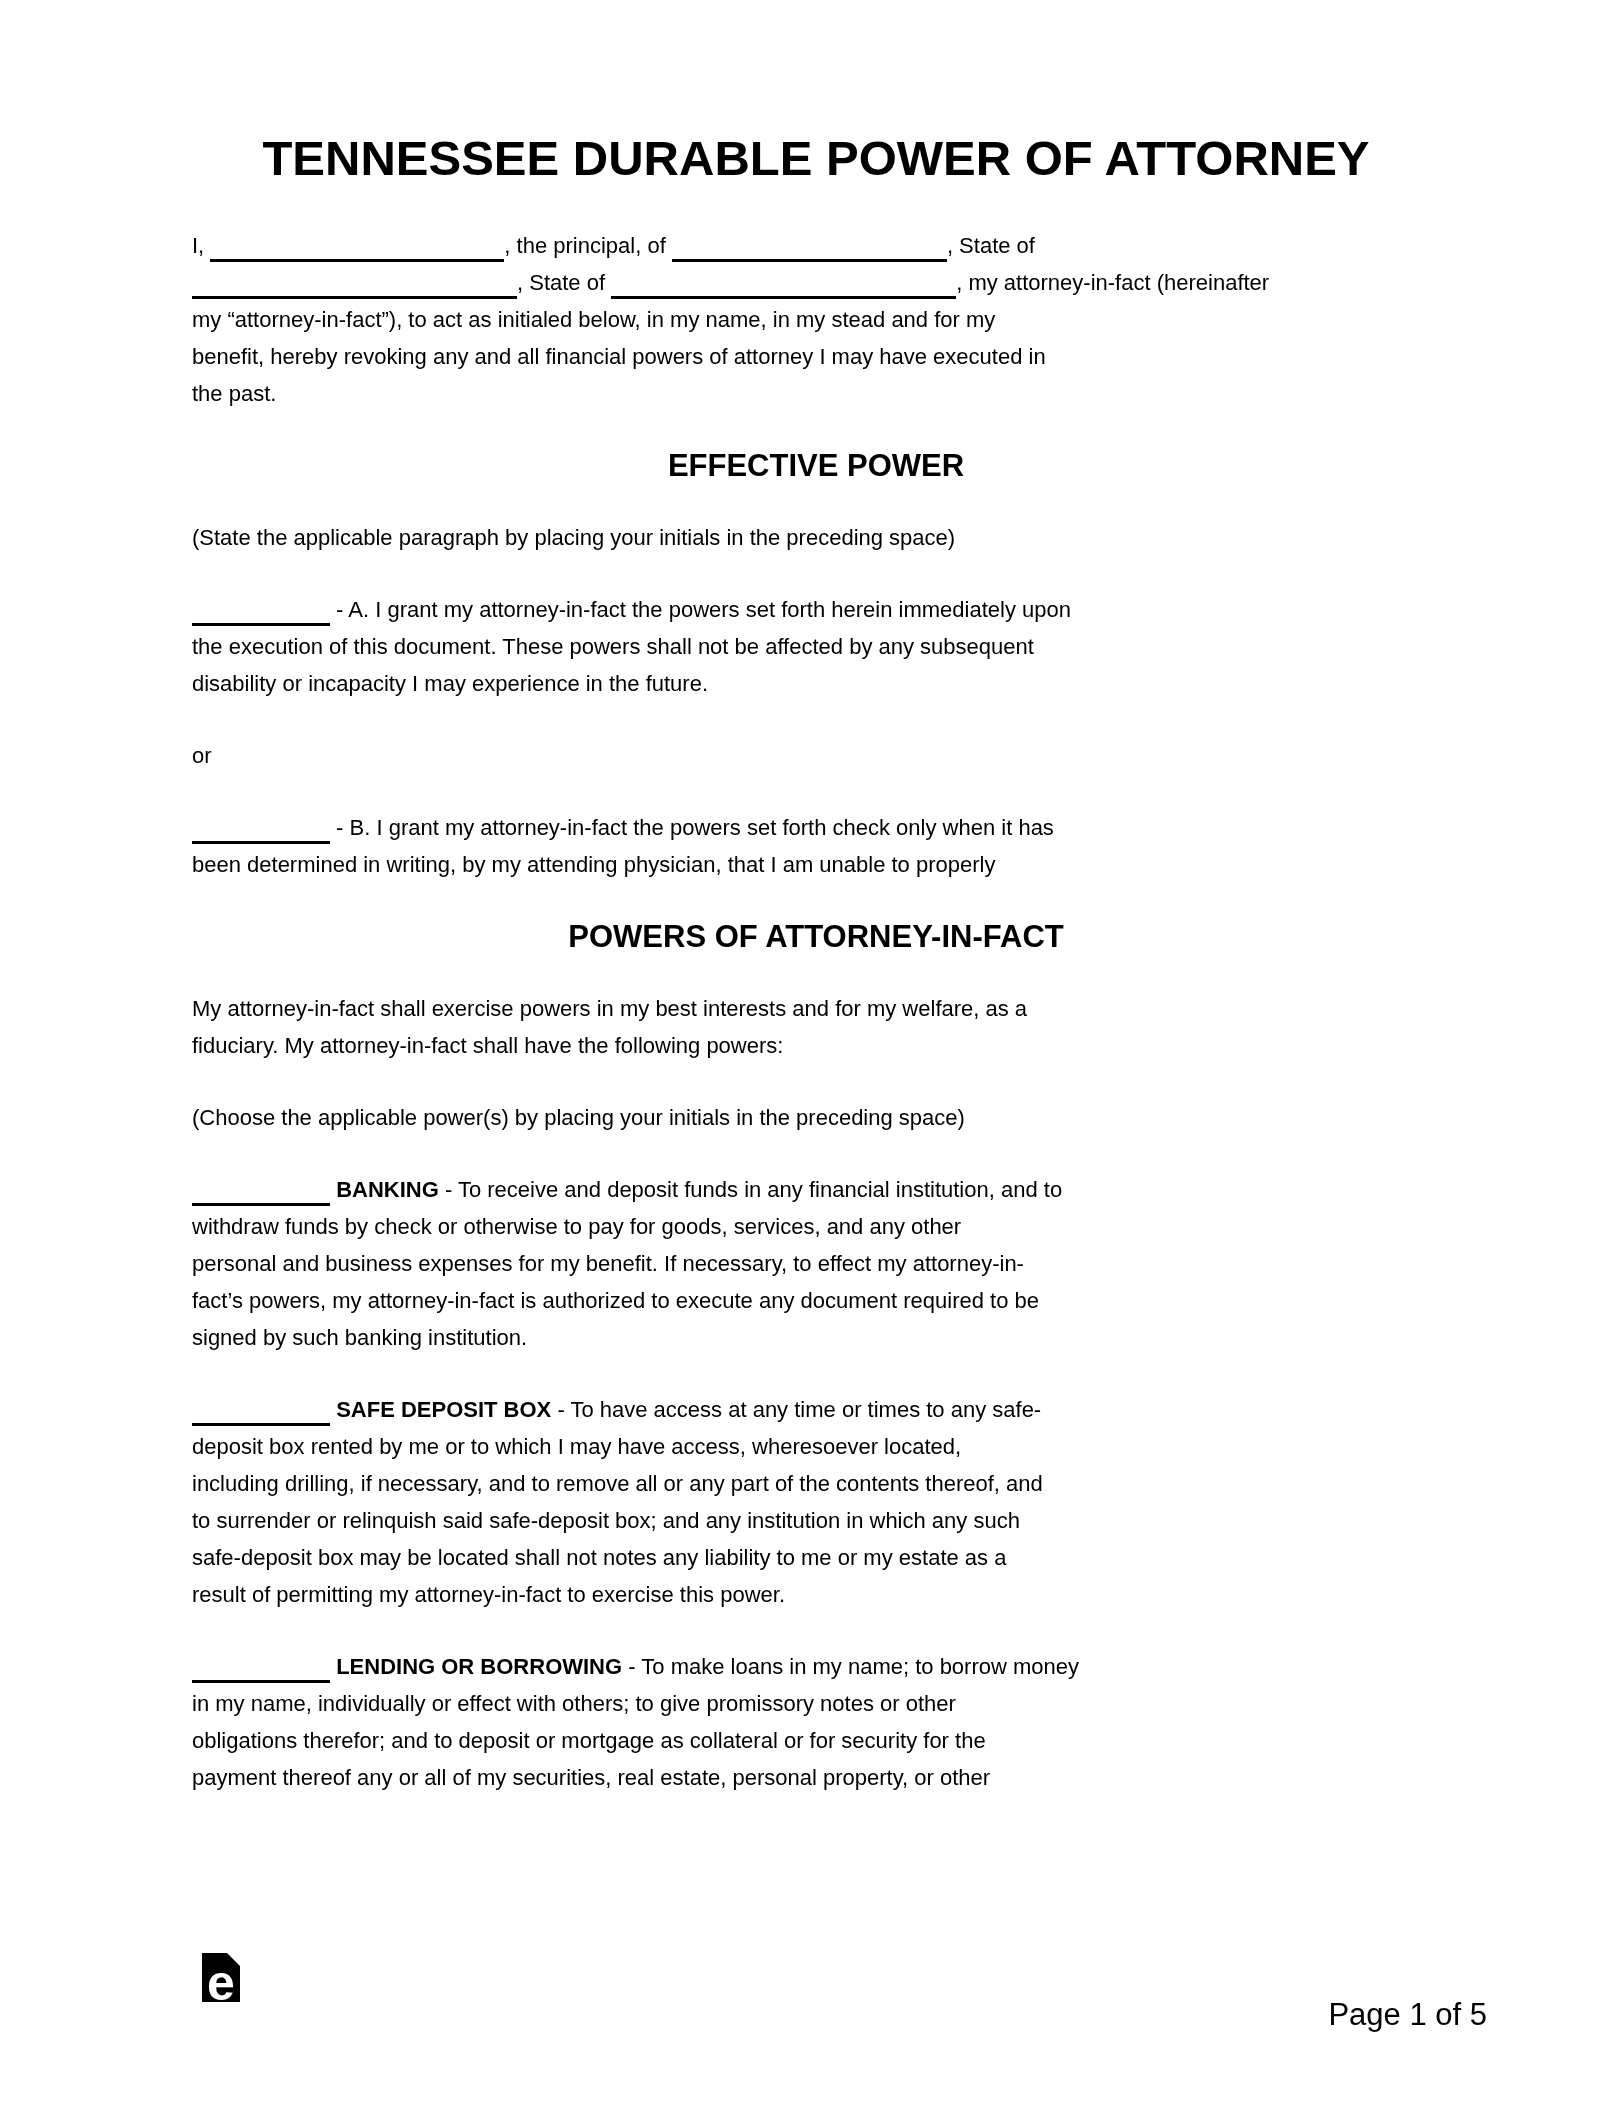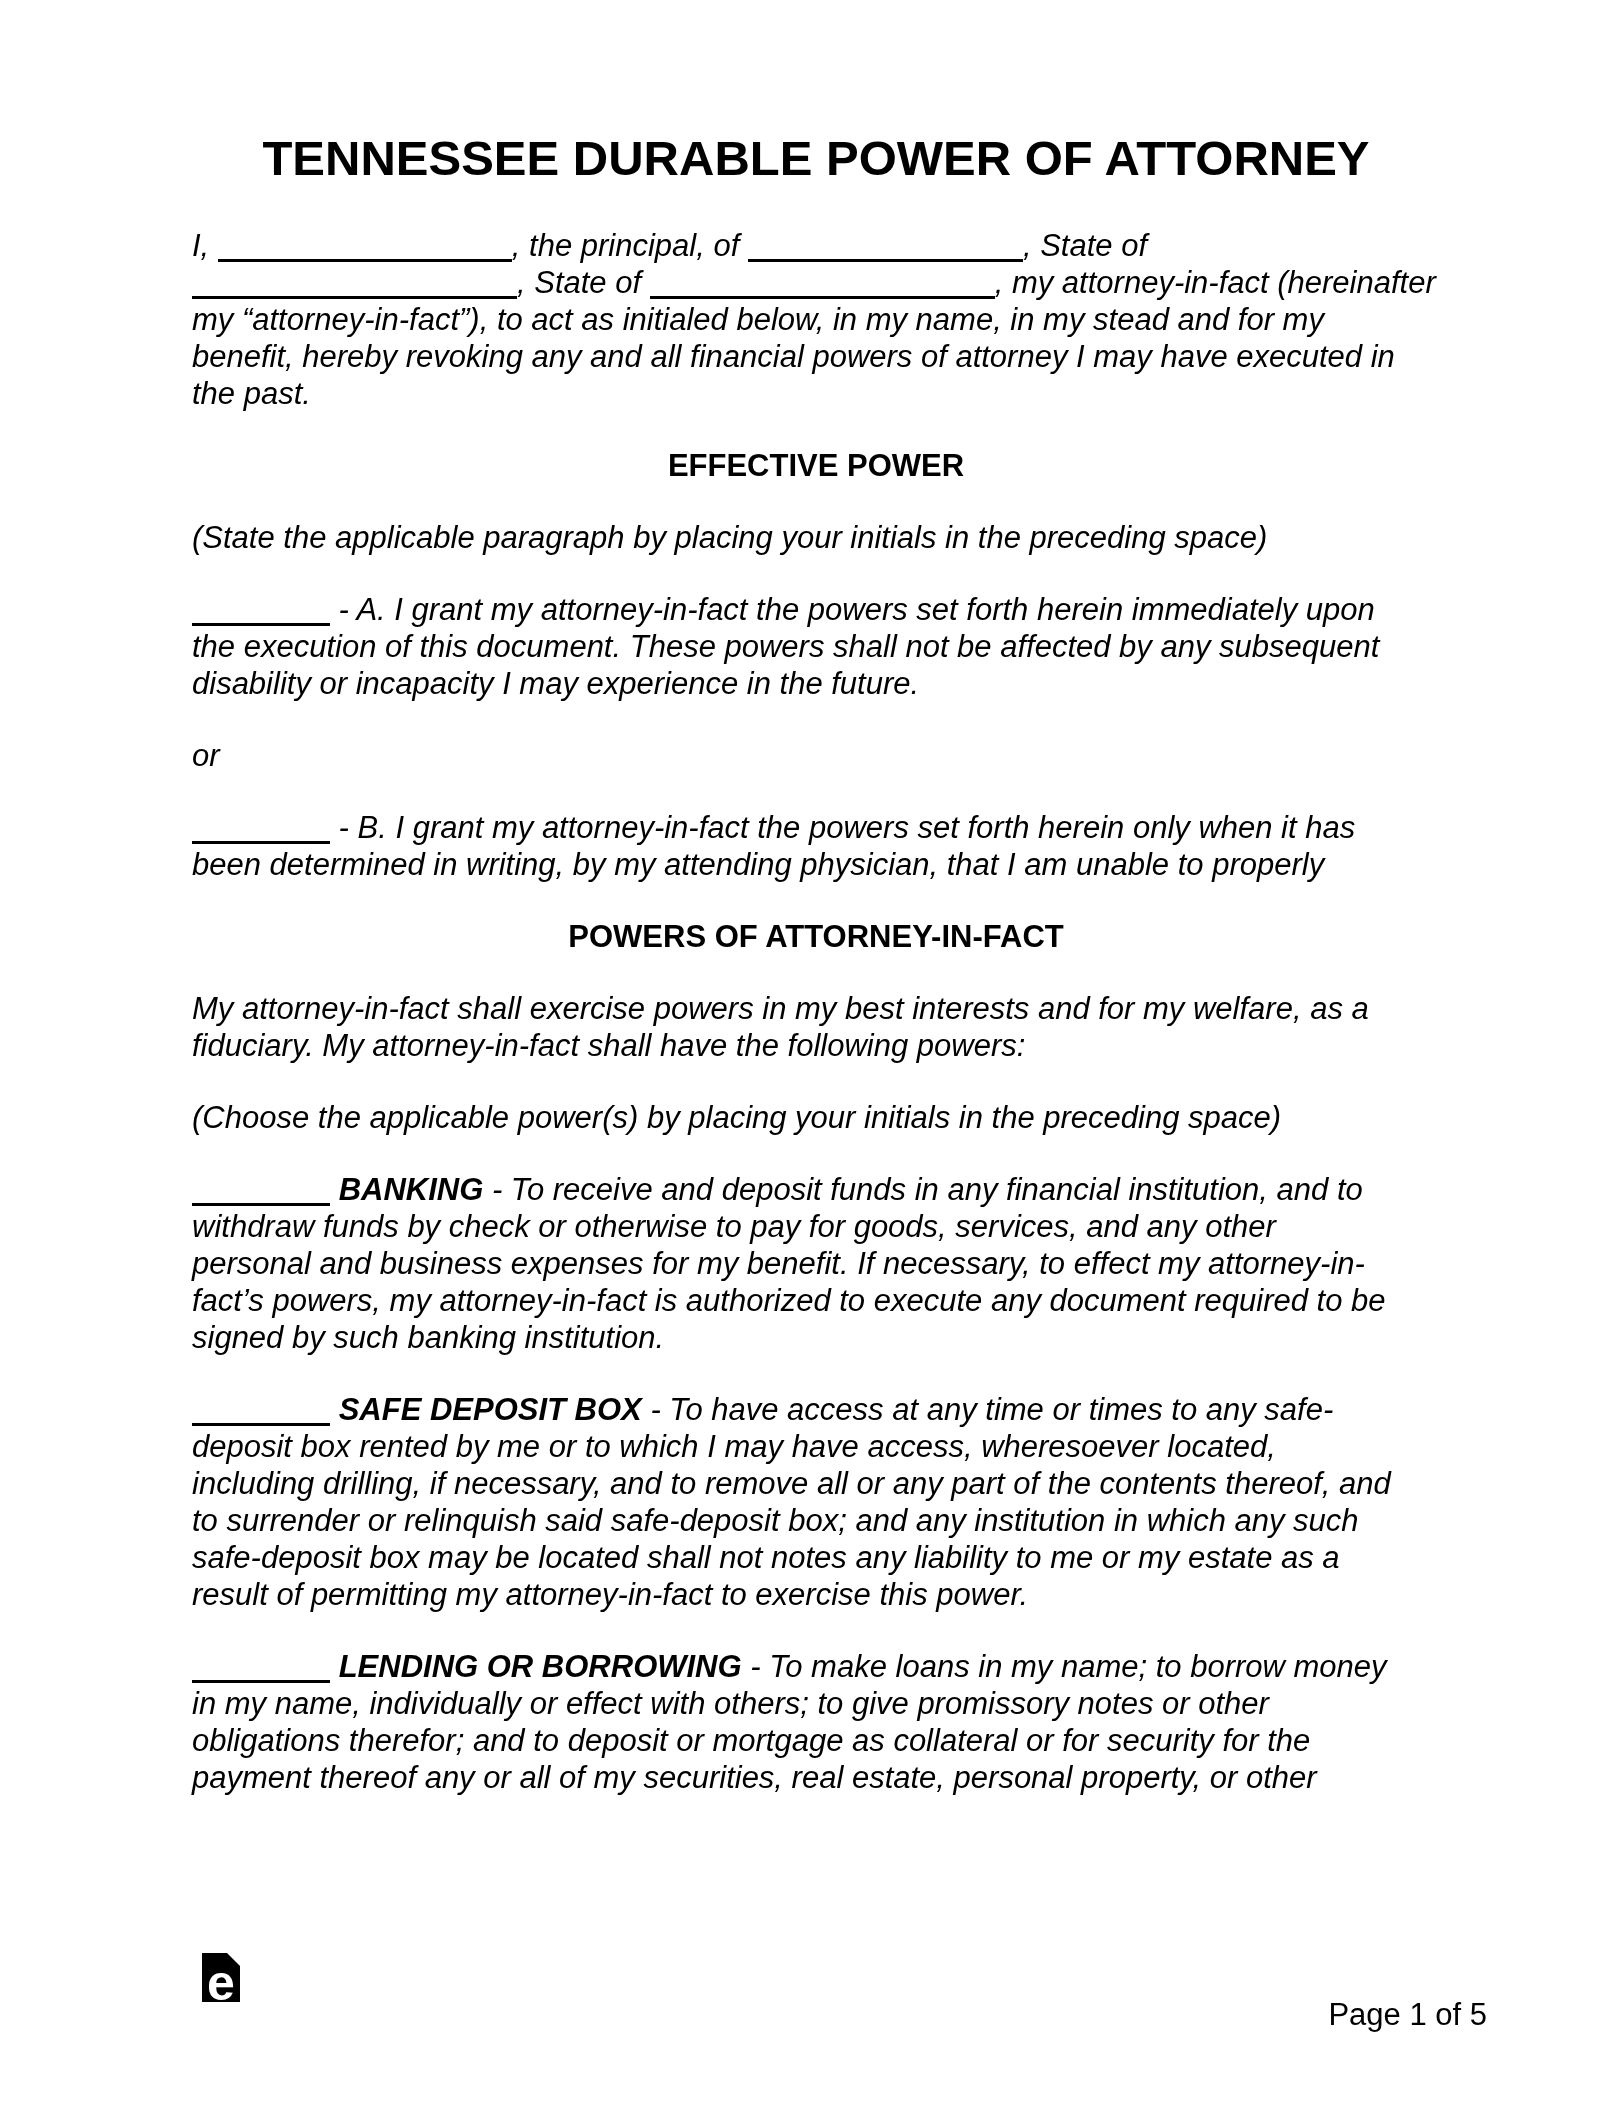--- a/index.html
+++ b/index.html
@@ -30,25 +30,24 @@
   .heading {
     font-size: 31px;
     line-height: 37px;
     height: 37px;
     font-weight: bold;
     text-align: center;
     margin: 0 0 35px 0;
   }
   .para { margin: 0 0 35px 0; }
   .line {
-    font-size: 31px;
+    font-size: 22px;
     line-height: 37px;
     height: 37px;
     white-space: pre;
-    font-style: italic;
   }
   .b { font-weight: bold; }
   .blank {
     display: inline-block;
     height: 32px;
     border-bottom: 3px solid #000000;
     vertical-align: top;
   }
   .footer-logo {
     position: absolute;
@@ -107,21 +106,21 @@
         </div>
         <div class="para">
           <div class="line"><span class="blank" style="width: 138px;"></span><span> - A. I grant my attorney-in-fact the powers set forth herein immediately upon</span></div>
           <div class="line"><span>the execution of this document. These powers shall not be affected by any subsequent</span></div>
           <div class="line"><span>disability or incapacity I may experience in the future.</span></div>
         </div>
         <div class="para">
           <div class="line"><span>or</span></div>
         </div>
         <div class="para">
-          <div class="line"><span class="blank" style="width: 138px;"></span><span> - B. I grant my attorney-in-fact the powers set forth herein only when it has</span></div>
+          <div class="line"><span class="blank" style="width: 138px;"></span><span> - B. I grant my attorney-in-fact the powers set forth check only when it has</span></div>
           <div class="line"><span>been determined in writing, by my attending physician, that I am unable to properly</span></div>
         </div>
         <div class="heading">POWERS OF ATTORNEY-IN-FACT</div>
         <div class="para">
           <div class="line"><span>My attorney-in-fact shall exercise powers in my best interests and for my welfare, as a</span></div>
           <div class="line"><span>fiduciary. My attorney-in-fact shall have the following powers:</span></div>
         </div>
         <div class="para">
           <div class="line"><span>(Choose the applicable power(s) by placing your initials in the preceding space)</span></div>
         </div>

